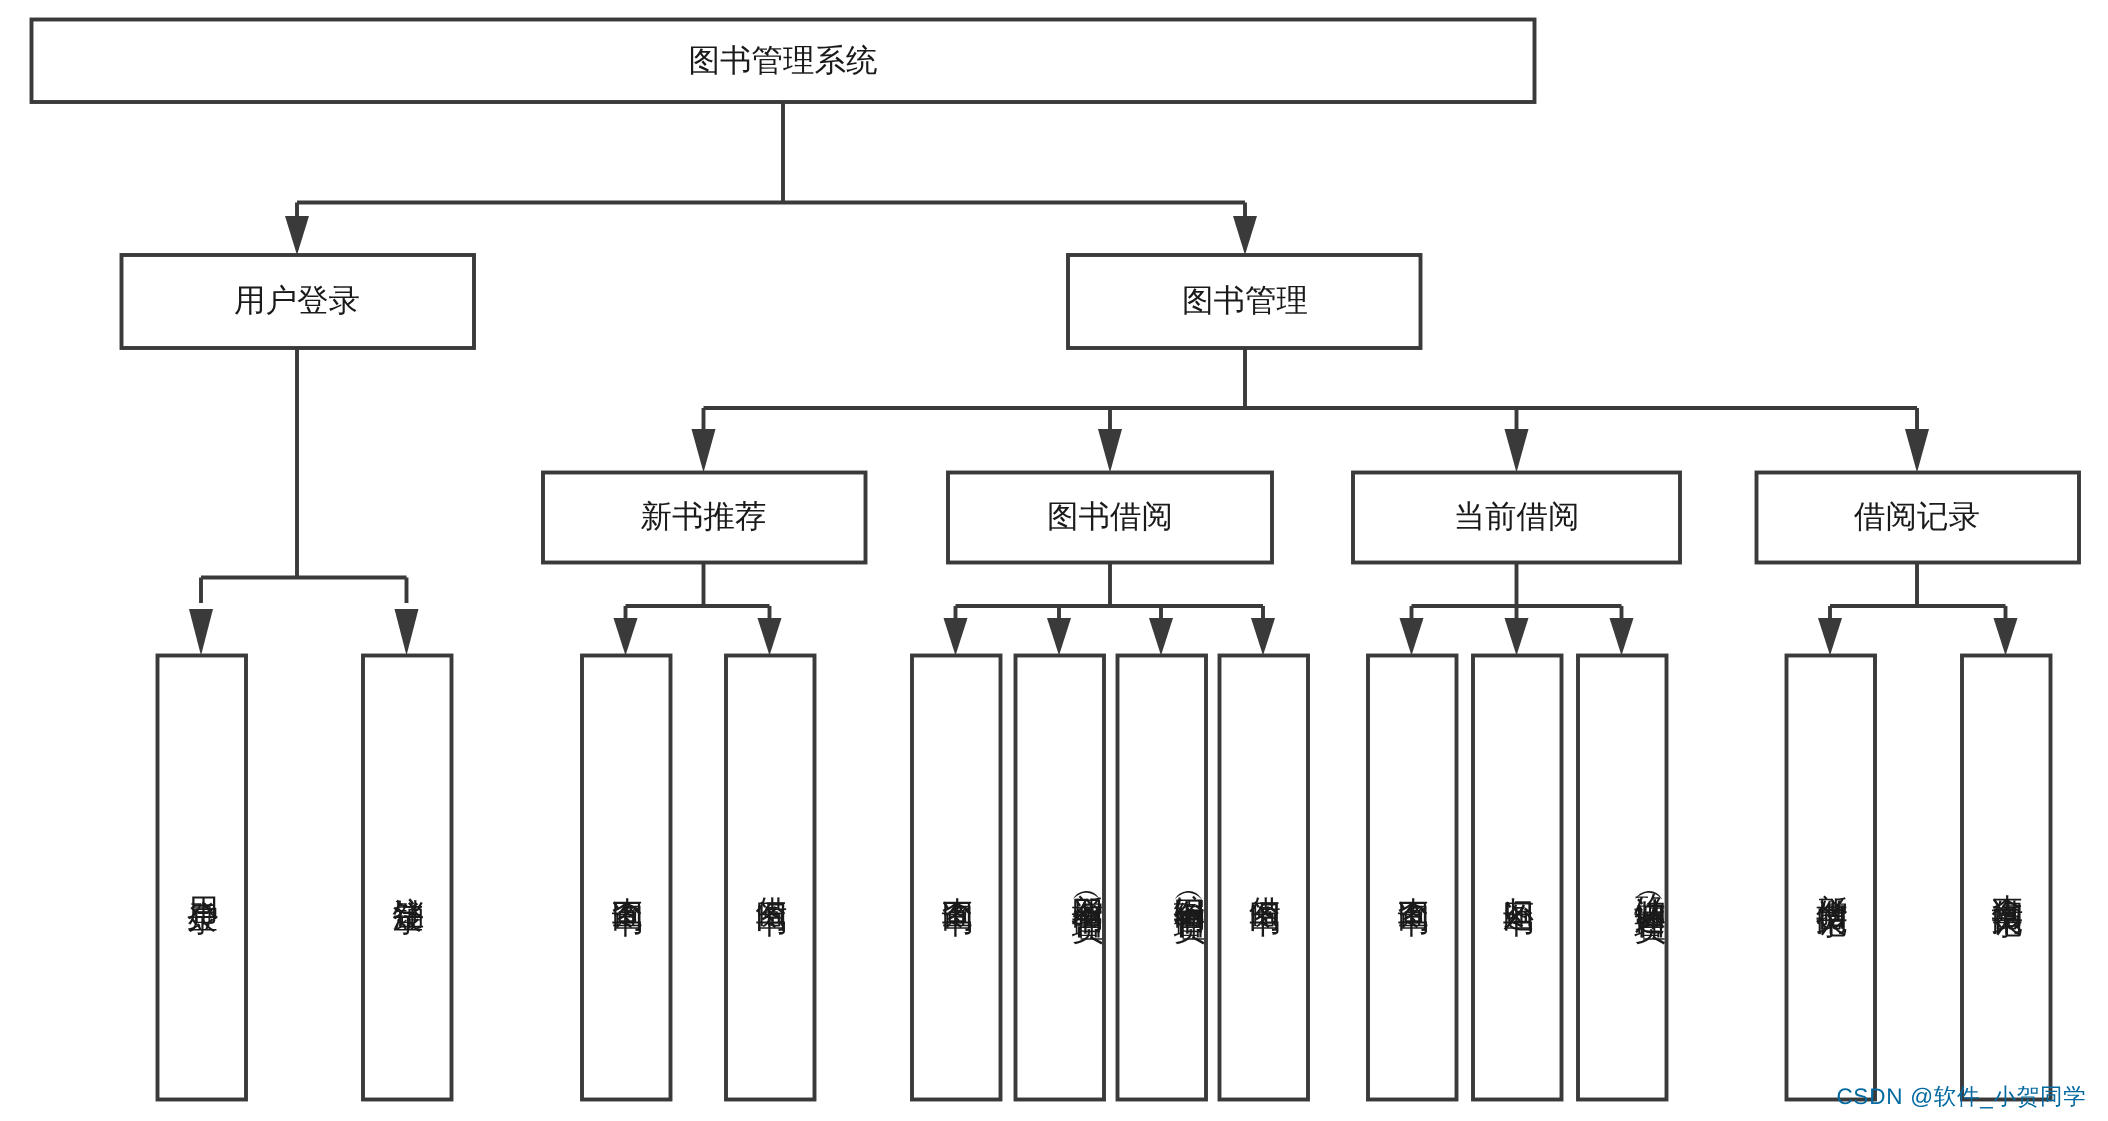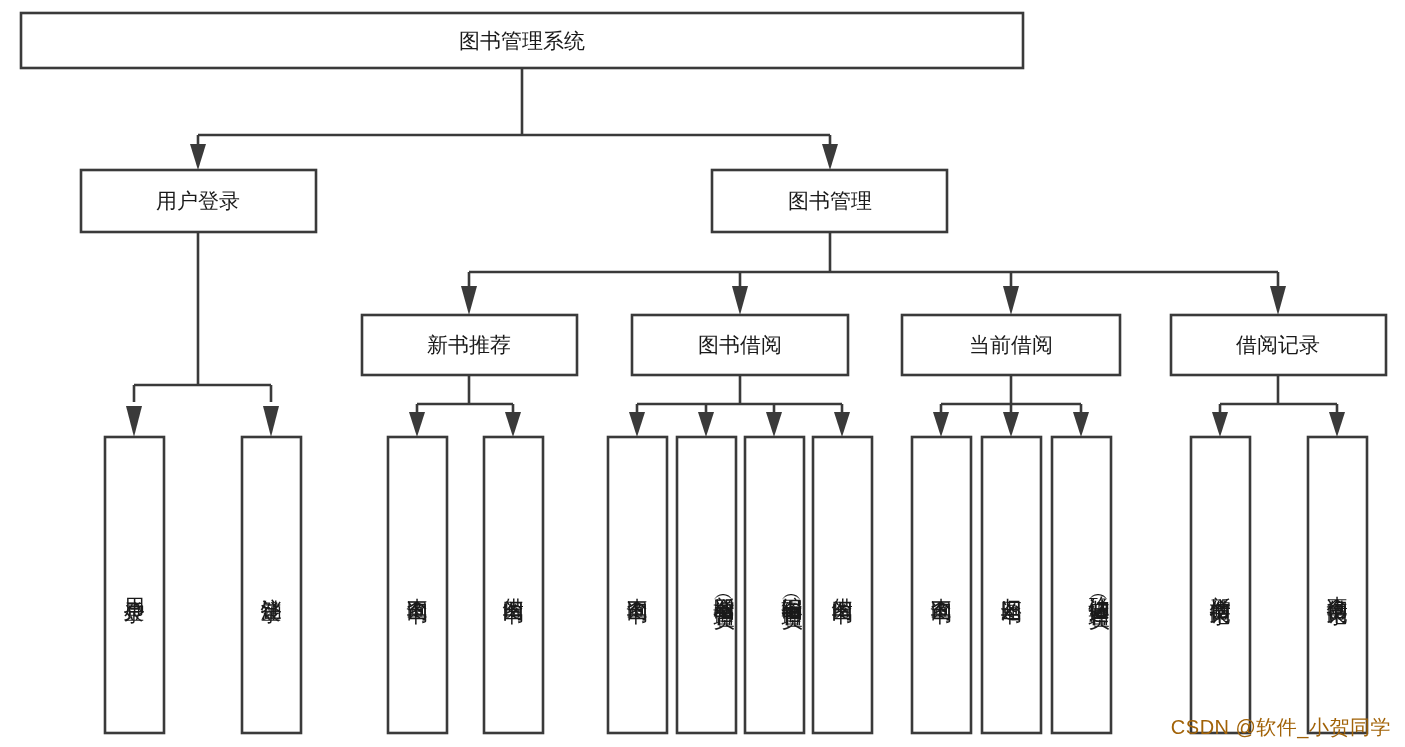--- a/index.html
+++ b/index.html
@@ -61,22 +61,22 @@
     letter-spacing: 2px;
     white-space: nowrap;
     pointer-events: none;
     text-align: center;
   }
   .watermark {
     position: absolute;
     right: 14px;
     bottom: 6px;
     font-family: "Liberation Sans", "DejaVu Sans", sans-serif;
-    font-size: 20px;
-    color: #a16207;
+    font-size: 15px;
+    color: #0369a1;
     letter-spacing: 0.5px;
     user-select: none;
   }
 </style>
 </head>
 <body>
 
 <div id="diagram-root">
 
   <svg id="tree-canvas" viewBox="0 0 1405 747" xmlns="http://www.w3.org/2000/svg">

